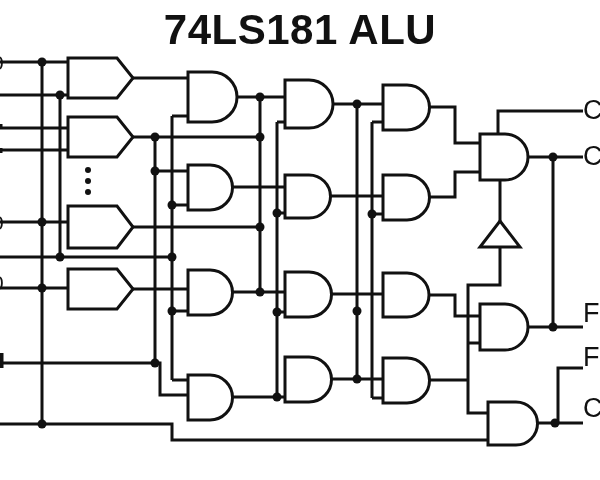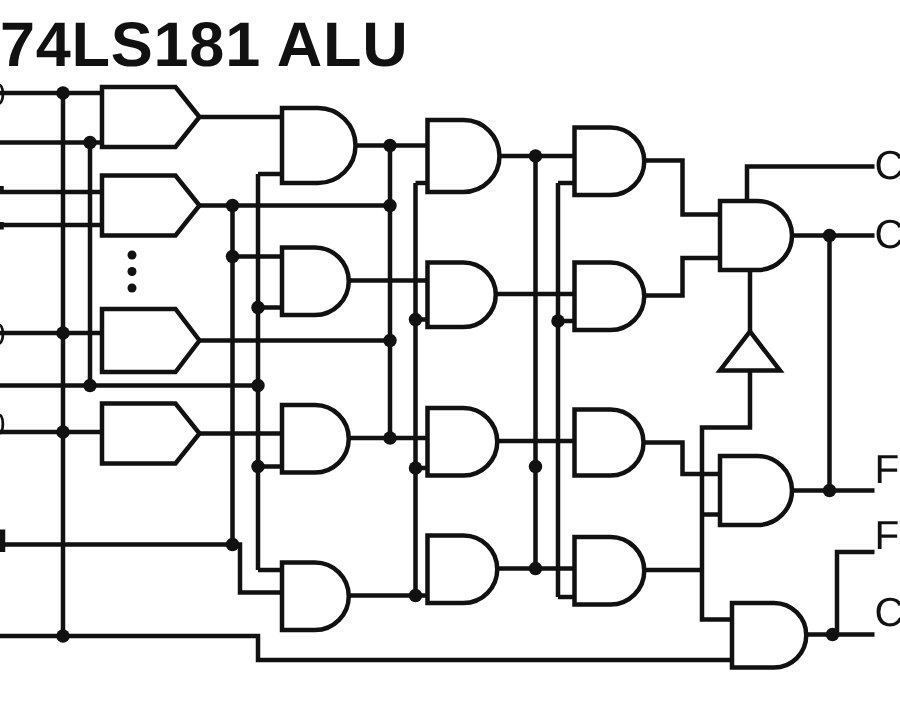--- a/index.html
+++ b/index.html
@@ -3,21 +3,21 @@
 <meta charset="utf-8">
 <style>
   html,body{margin:0;padding:0;}
   body{
     width:600px;height:480px;overflow:hidden;position:relative;
     background:#ffffff;font-family:"Liberation Sans", sans-serif;
   }
   .stage{position:absolute;left:0;top:0;width:600px;height:480px;}
   h1.title{
     position:absolute;top:6px;left:0;width:600px;margin:0;
-    text-align:left;font-size:42px;font-weight:bold;color:#111;
+    text-align:center;font-size:42px;font-weight:bold;color:#111;
     letter-spacing:0.5px;
   }
   svg{position:absolute;left:0;top:0;}
   .wire{stroke:#111;stroke-width:3;fill:none;}
   .gate{stroke:#111;stroke-width:3;fill:#fff;}
   .dot{fill:#111;stroke:none;}
   .out-label{font-size:27px;font-weight:500;fill:#111;}
   .in-frag{font-size:21px;fill:#111;}
   .frag-bar{fill:#111;}
 </style>

